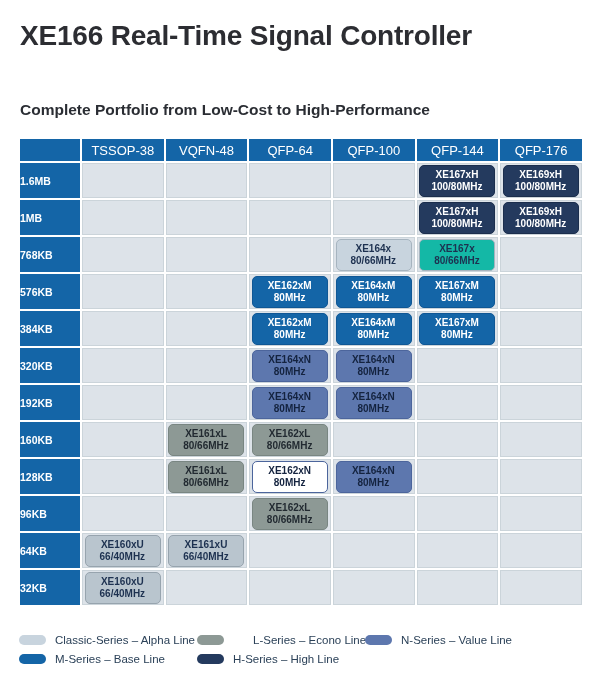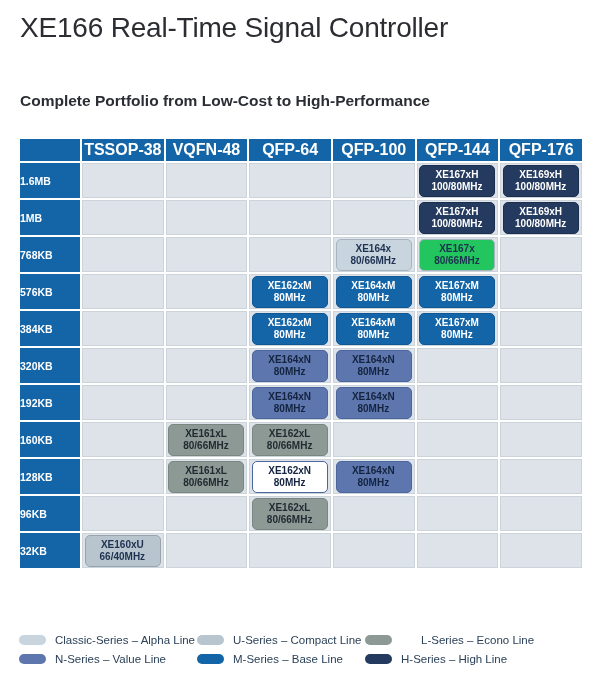--- a/index.html
+++ b/index.html
@@ -1,27 +1,27 @@
 <!DOCTYPE html>
 <html style="--hdr: #1465a7; --cell: #dde3e9;"><head>
 <meta charset="utf-8">
 <style>
   html,body{margin:0;padding:0;background:#fff;}
   body{width:600px;height:675px;font-family:"Liberation Sans",sans-serif;overflow:hidden;}
   .page{position:relative;width:600px;height:675px;background:#fff;}
 
-  .title{margin:0;position:absolute;left:20px;top:12px;font-size:28px;font-weight:400;
+  .title{margin:0;position:absolute;left:20px;top:20px;font-size:28px;font-weight:700;
          letter-spacing:-0.2px;color:#2c2d32;}
-  .subtitle{margin:0;position:absolute;left:20px;top:92px;font-size:15.5px;font-weight:bold;color:#2a2d33;}
+  .subtitle{margin:0;position:absolute;left:20px;top:101px;font-size:15.5px;font-weight:bold;color:#2a2d33;}
 
   table.matrix{position:absolute;left:18px;top:137px;border-collapse:separate;border-spacing:2px;
                table-layout:fixed;width:566px;}
   table.matrix th,table.matrix td{padding:0;margin:0;}
   th.corner{width:60px;height:22px;background:var(--hdr,#1465a7);}
-  th.col-head{height:22px;background:var(--hdr,#1465a7);color:#fff;font-size:16px;font-weight:bold;text-align:center;}
+  th.col-head{height:22px;background:var(--hdr,#1465a7);color:#fff;font-size:13px;font-weight:normal;text-align:center;}
   th.row-head{width:60px;height:35px;background:var(--hdr,#1465a7);color:#fff;font-size:10.5px;font-weight:bold;text-align:left;vertical-align:middle;}
   td.cell{height:35px;background:var(--cell,#dde3e9);box-shadow:inset 0 0 0 1px #cbd4da;vertical-align:middle;}
   .chip{width:76px;margin:0 auto;border-radius:5px;text-align:center;padding:3px 1px 2px 0;
         font-size:10px;font-weight:bold;line-height:12.5px;box-sizing:border-box;}
 
   .legend{position:absolute;left:19px;top:634px;display:grid;
           grid-template-columns:178px 168px auto;grid-row-gap:7px;}
   .legend-item{display:flex;align-items:center;}
   .swatch{width:27px;height:10px;border-radius:5px;margin-right:9px;flex:0 0 27px;}
   .legend-label{font-size:11.5px;font-weight:400;color:#2b4158;white-space:nowrap;}
@@ -89,21 +89,21 @@
           <td class="cell"></td>
           <td class="cell"></td>
           <td class="cell"></td>
           <td class="cell">
             <div class="chip" style="background: rgb(200, 212, 222); color: rgb(29, 49, 80); border: 1px solid rgb(166, 180, 191);">
               <div>XE164x</div>
               <div>80/66MHz</div>
             </div>
           </td>
           <td class="cell">
-            <div class="chip" style="background: #22c55e; color: rgb(29, 49, 80); border: 1px solid rgb(166, 180, 191);">
+            <div class="chip" style="background: #14b8a6; color: rgb(29, 49, 80); border: 1px solid rgb(166, 180, 191);">
               <div>XE167x</div>
               <div>80/66MHz</div>
             </div>
           </td>
           <td class="cell"></td>
         </tr>
         <tr>
           <th class="row-head">576KB</th>
           <td class="cell"></td>
           <td class="cell"></td>
@@ -240,46 +240,61 @@
             <div class="chip" style="background: rgb(141, 153, 149); color: rgb(34, 42, 49); border: 1px solid rgb(121, 134, 130);">
               <div>XE162xL</div>
               <div>80/66MHz</div>
             </div>
           </td>
           <td class="cell"></td>
           <td class="cell"></td>
           <td class="cell"></td>
         </tr>
         <tr>
-          <th class="row-head">32KB</th>
+          <th class="row-head">64KB</th>
           <td class="cell">
             <div class="chip" style="background: rgb(185, 197, 206); color: rgb(29, 49, 80); border: 1px solid rgb(151, 164, 174);">
               <div>XE160xU</div>
               <div>66/40MHz</div>
             </div>
           </td>
+          <td class="cell">
+            <div class="chip" style="background: rgb(185, 197, 206); color: rgb(29, 49, 80); border: 1px solid rgb(151, 164, 174);">
+              <div>XE161xU</div>
+              <div>66/40MHz</div>
+            </div>
+          </td>
+          <td class="cell"></td>
+          <td class="cell"></td>
+          <td class="cell"></td>
+          <td class="cell"></td>
+        </tr>
+        <tr>
+          <th class="row-head">32KB</th>
+          <td class="cell">
+            <div class="chip" style="background: rgb(185, 197, 206); color: rgb(29, 49, 80); border: 1px solid rgb(151, 164, 174);">
+              <div>XE160xU</div>
+              <div>66/40MHz</div>
+            </div>
+          </td>
           <td class="cell"></td>
           <td class="cell"></td>
           <td class="cell"></td>
           <td class="cell"></td>
           <td class="cell"></td>
         </tr>
       </tbody>
   </table>
 
   <div class="legend" id="legend">
       <div class="legend-item">
         <span class="swatch" style="background: rgb(200, 212, 222);"></span>
         <span class="legend-label" style="color: rgb(43, 65, 88);">Classic-Series – Alpha Line</span>
       </div>
       <div class="legend-item">
-        <span class="swatch" style="background: rgb(185, 197, 206);"></span>
-        <span class="legend-label" style="color: rgb(43, 65, 88);">U-Series – Compact Line</span>
-      </div>
-      <div class="legend-item">
         <span class="swatch" style="background: rgb(141, 153, 149);"></span>
         <span class="legend-label" style="color: rgb(43, 65, 88); padding-left: 20px;">L-Series – Econo Line</span>
       </div>
       <div class="legend-item">
         <span class="swatch" style="background: rgb(93, 119, 174);"></span>
         <span class="legend-label" style="color: rgb(43, 65, 88);">N-Series – Value Line</span>
       </div>
       <div class="legend-item">
         <span class="swatch" style="background: rgb(20, 101, 167);"></span>
         <span class="legend-label" style="color: rgb(43, 65, 88);">M-Series – Base Line</span>

